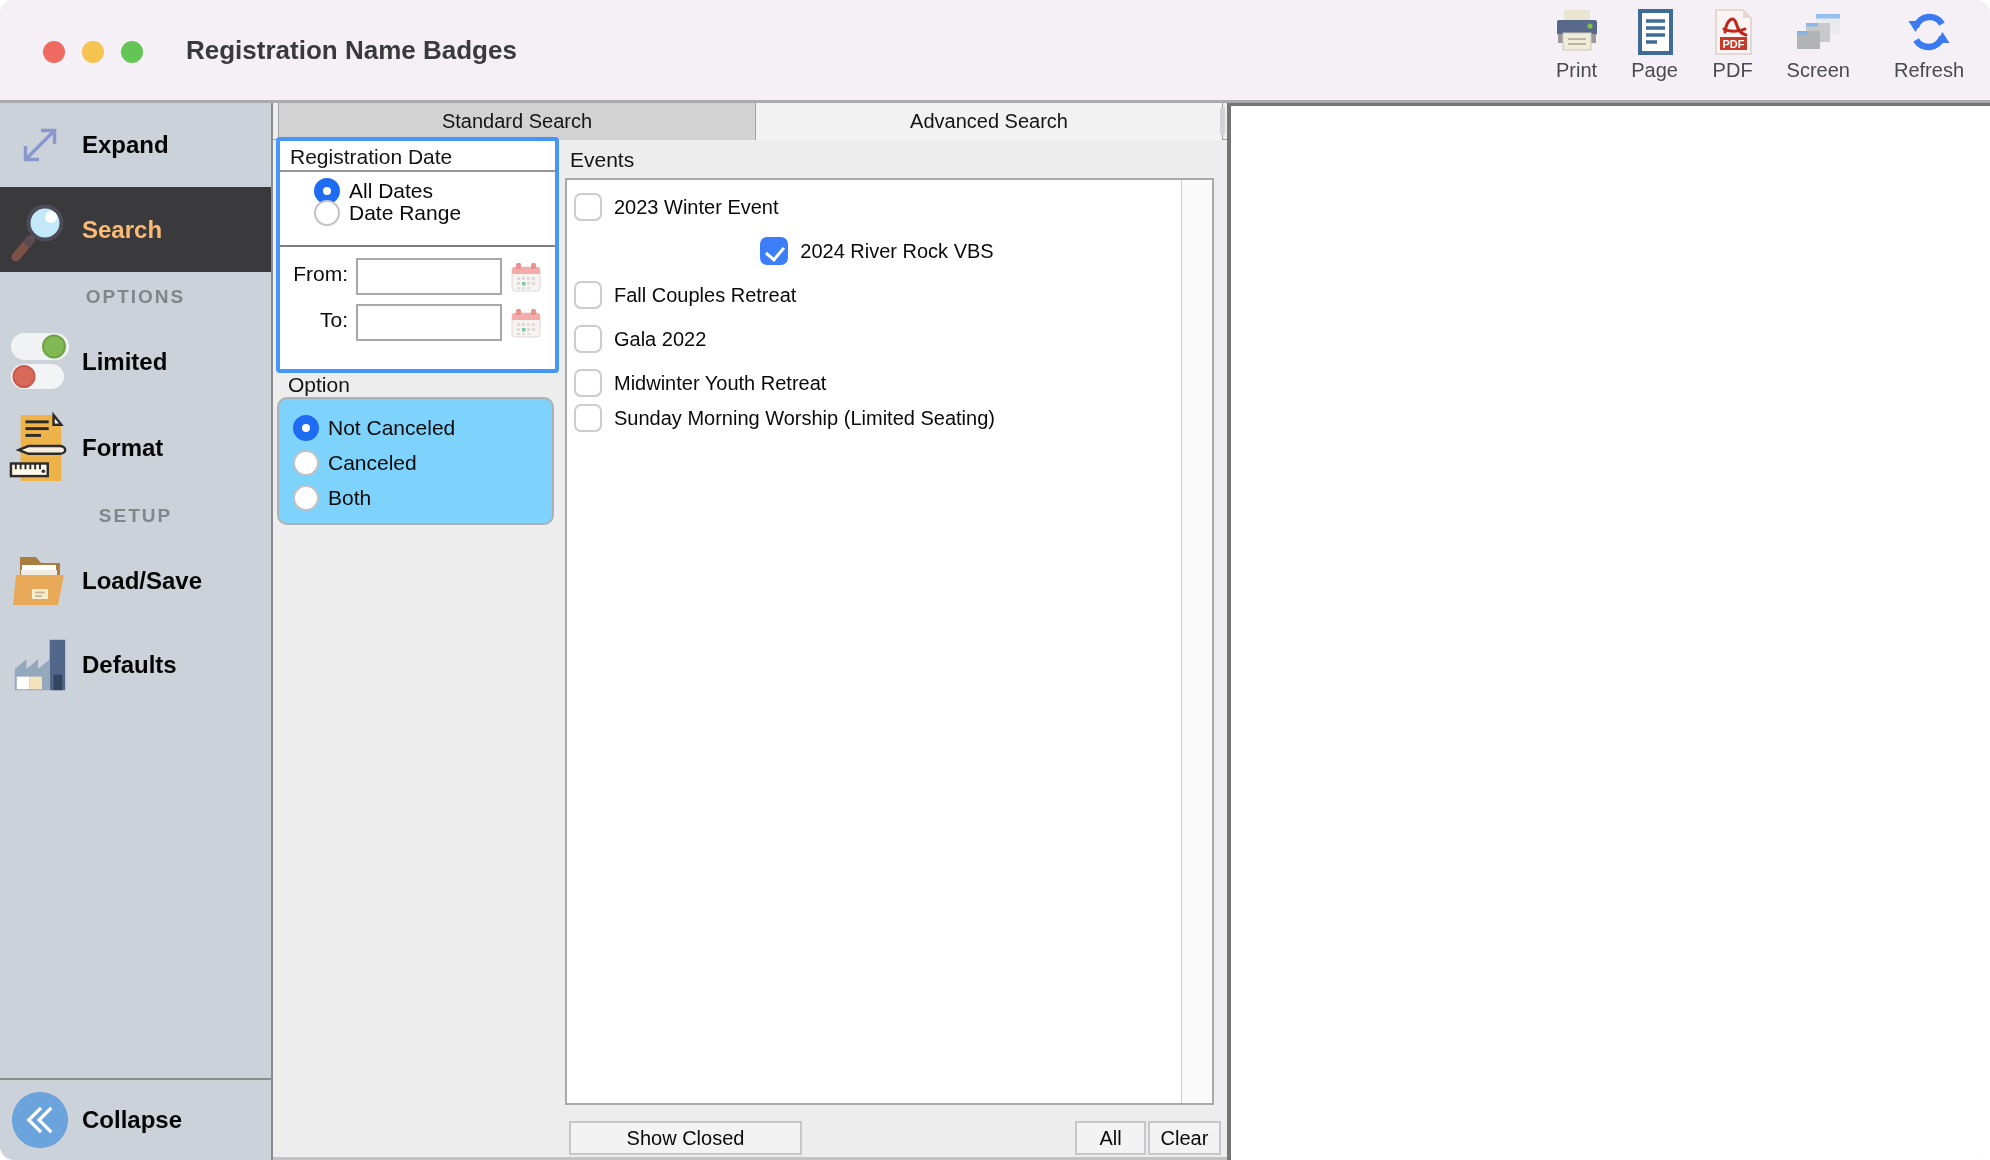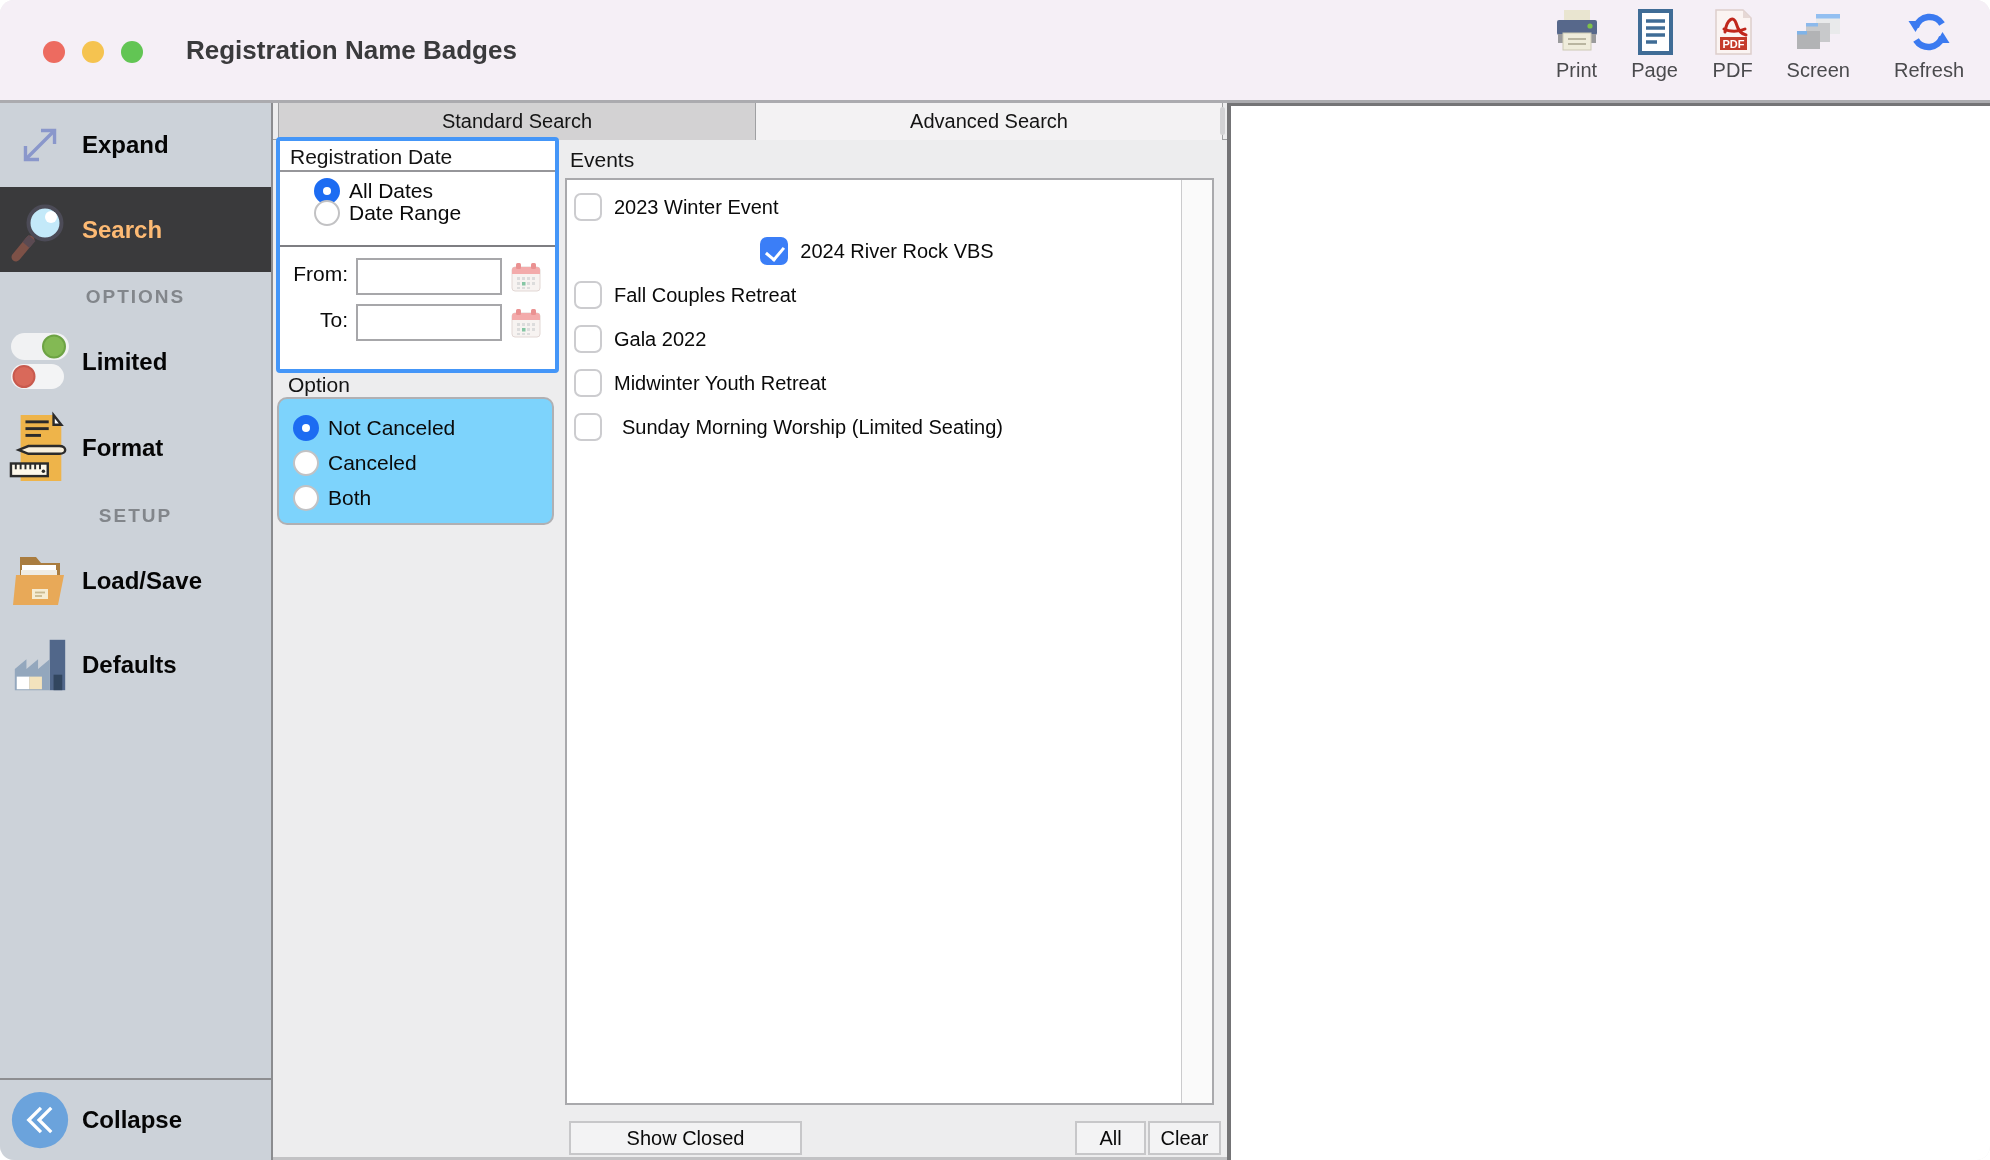--- a/index.html
+++ b/index.html
@@ -93,21 +93,21 @@
   
   .events-label { position:absolute; left:297px; top:45px; font-size:21px; color:#141414; }
   .events-box { position:absolute; left:292px; top:75px; width:649px; height:927px;
     background:#ffffff; border:2px solid #a9a9ac; }
   .events-track { position:absolute; right:0; top:0; bottom:0; width:31px;
     background:#fafafa; border-left:1px solid #cbcbcd; }
   .event-row { position:absolute; left:0; right:32px; height:44px;
     display:flex; align-items:center; cursor:default; }
   .event-row:nth-of-type(1){ top:5px; }   .event-row:nth-of-type(2){ top:49px;justify-content:center; }
   .event-row:nth-of-type(3){ top:93px; }  .event-row:nth-of-type(4){ top:137px; }
-  .event-row:nth-of-type(5){ top:181px; } .event-row:nth-of-type(6){ top:225px;gap:8px; }
+  .event-row:nth-of-type(5){ top:181px; } .event-row:nth-of-type(6){ top:216px; }
   .checkbox { width:28px; height:28px; margin-left:7px; flex:none;
     border:2px solid #cccccf; border-radius:7px; background:#ffffff; position:relative; }
   .checkbox.on { background:#3b7ef7; border-color:#3b7ef7; }
   .checkbox.on::after { content:""; position:absolute; left:7px; top:4px; width:9px; height:14px;
     border:solid #ffffff; border-width:0 3.5px 3.5px 0; transform:rotate(40deg); }
   .event-label { margin-left:12px; font-size:20px; color:#0a0a0a; }
 
   
   .btn { position:absolute; top:1018px; height:34px; background:#f3f3f4;
     border:2px solid #c7c7c9; font-size:20px; color:#0a0a0a; text-align:center;

